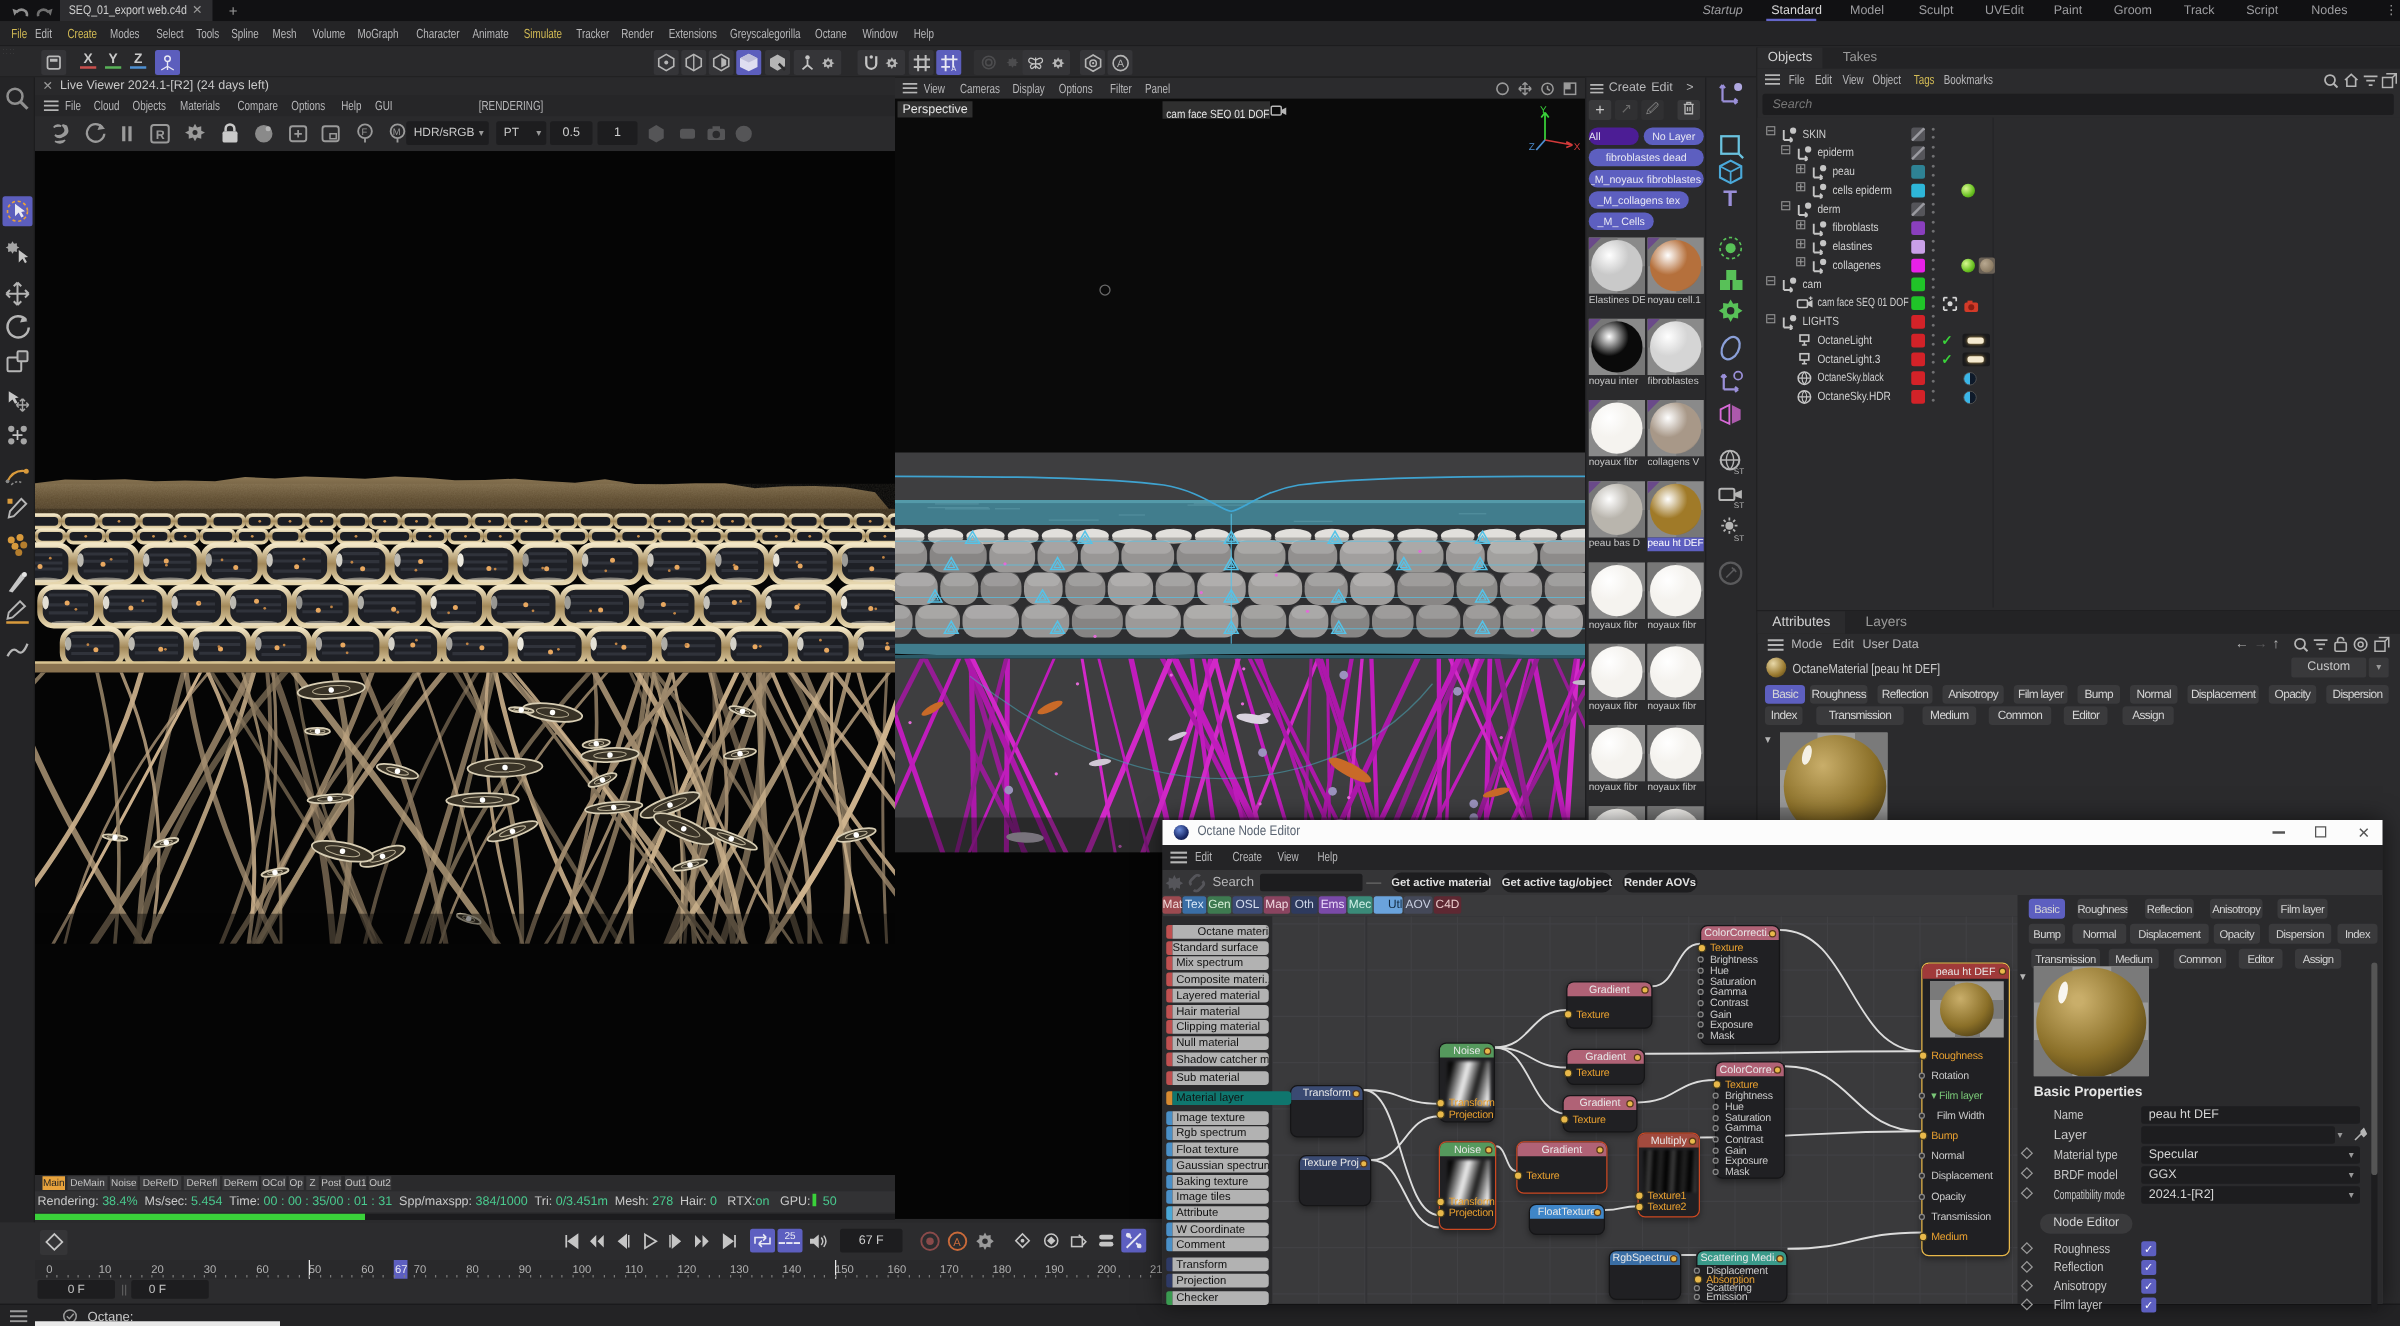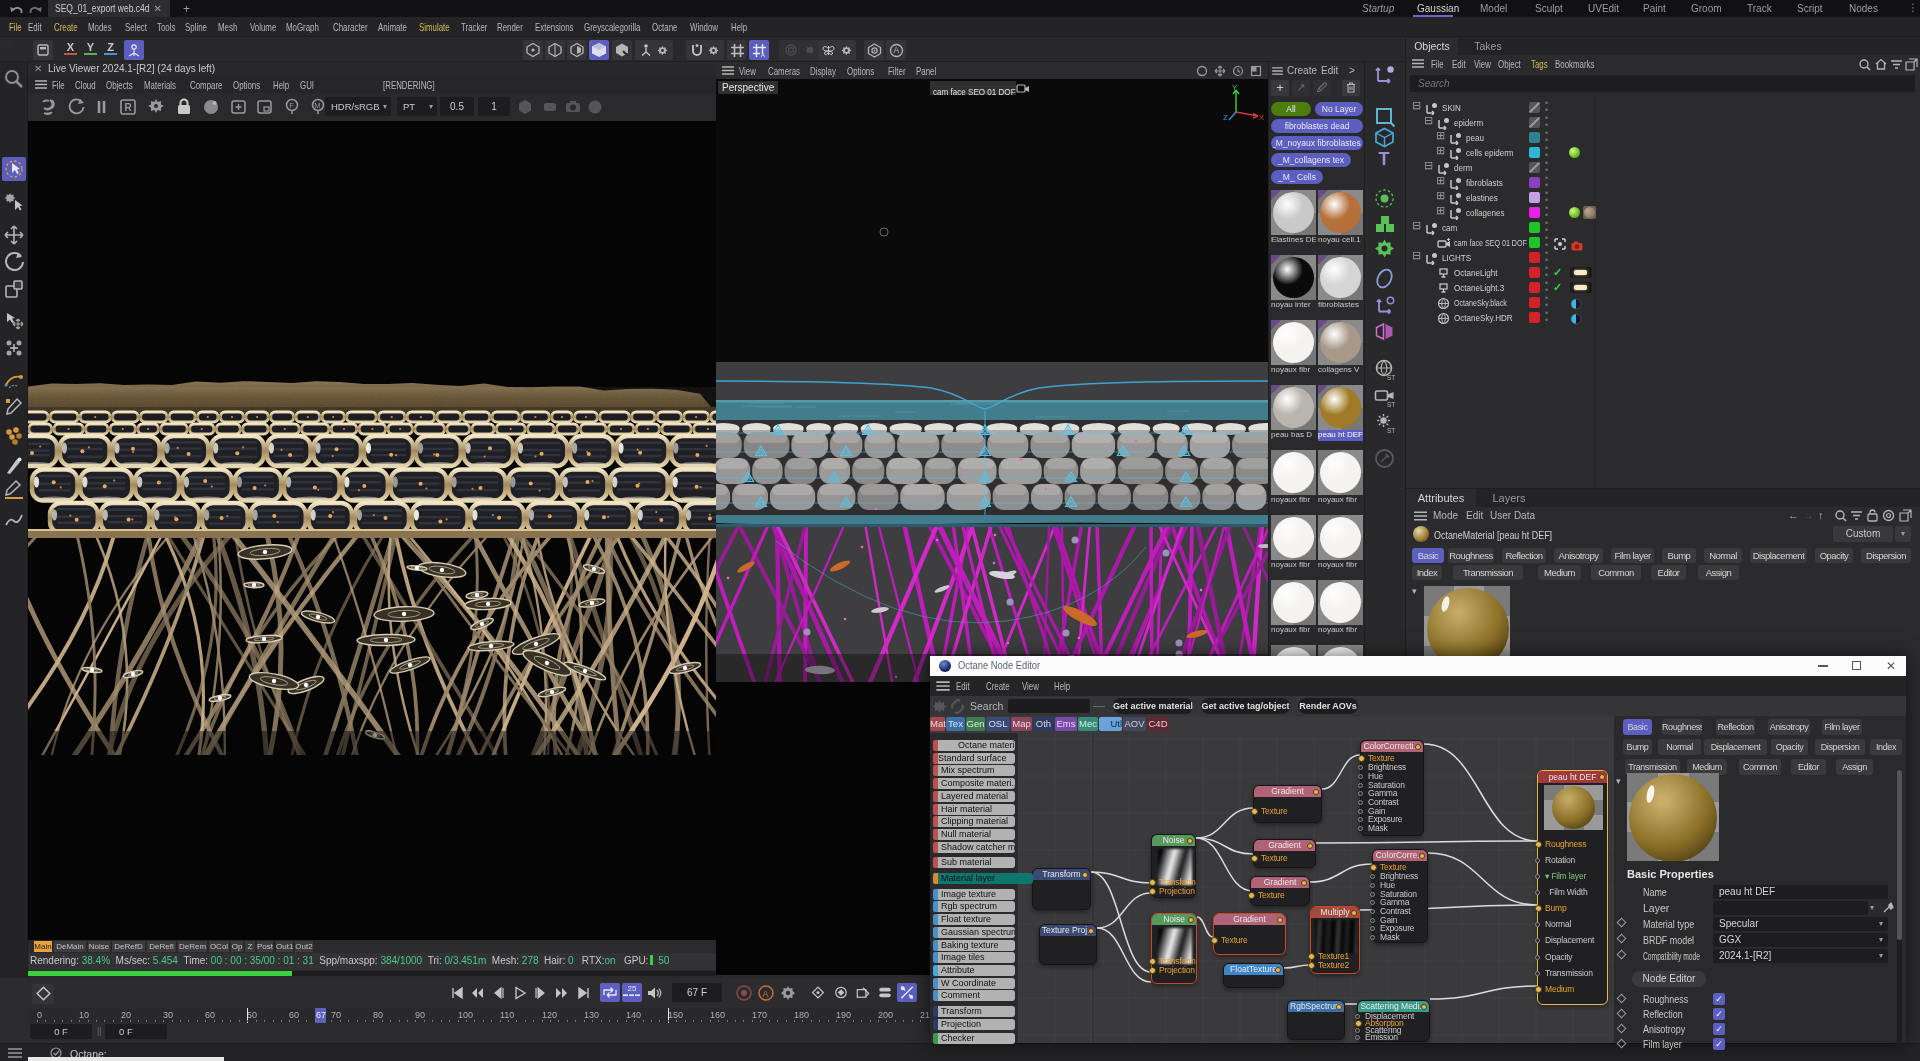--- a/index.html
+++ b/index.html
@@ -15,21 +15,21 @@
 <div class="abs" style="left:0;top:0;width:1920px;height:17px;background:#111113">
     <svg class="abs" style="left:8px;top:3px" width="36" height="12" viewBox="0 0 36 12">
       <path d="M5 7 Q8.5 3 12.5 6 Q14 7.5 13.5 10" fill="none" stroke="#8f8f8f" stroke-width="2"></path>
       <path d="M2 4 L6.5 5.5 L3.5 9.5 Z" fill="#8f8f8f"></path>
       <path d="M31 7 Q27.5 3 23.5 6 Q22 7.5 22.5 10" fill="none" stroke="#6f6f6f" stroke-width="2"></path>
       <path d="M34 4 L29.5 5.5 L32.5 9.5 Z" fill="#6f6f6f"></path>
     </svg>
     <div class="abs" style="left:48px;top:0;width:122px;height:17px;background:#2d2d30;color:#cfcfcf;font-size:10px;line-height:17px;padding-left:7px"><span class="cx8" style="display:inline-block">SEQ_01_export web.c4d</span><span style="position:absolute;right:8px;top:0;color:#9a9a9a">✕</span></div>
     <div class="abs" style="left:183px;top:2px;color:#9a9a9a;font-size:12px">+</div>
     <div class="abs" style="left:1362px;top:3px;font-size:10px;color:#9d9da0;font-style:italic">Startup</div>
-    <div class="abs" style="left:1417px;top:3px;font-size:10px;color:#d8d8d8">Gaussian</div>
+    <div class="abs" style="left:1417px;top:3px;font-size:10px;color:#d8d8d8">Standard</div>
     <div class="abs" style="left:1413px;top:15px;width:40px;height:2px;background:#6466c9"></div>
     <div class="abs" style="left:1480px;top:3px;font-size:10px;color:#9d9da0">Model</div>
     <div class="abs" style="left:1535px;top:3px;font-size:10px;color:#9d9da0">Sculpt</div>
     <div class="abs" style="left:1588px;top:3px;font-size:10px;color:#9d9da0">UVEdit</div>
     <div class="abs" style="left:1643px;top:3px;font-size:10px;color:#9d9da0">Paint</div>
     <div class="abs" style="left:1691px;top:3px;font-size:10px;color:#9d9da0">Groom</div>
     <div class="abs" style="left:1747px;top:3px;font-size:10px;color:#9d9da0">Track</div>
     <div class="abs" style="left:1797px;top:3px;font-size:10px;color:#9d9da0">Script</div>
     <div class="abs" style="left:1849px;top:3px;font-size:10px;color:#9d9da0">Nodes</div>
     <div class="abs" style="left:1908px;top:2px;color:#9a9a9a;font-size:10px">⋮</div>
@@ -1343,21 +1343,21 @@
     </svg>
     <div class="abs" style="left:18px;top:3px;font-size:10px;color:#b8b8ba">Create</div>
     <div class="abs" style="left:52px;top:3px;font-size:10px;color:#b8b8ba">Edit</div>
     <div class="abs" style="left:80px;top:3px;font-size:10px;color:#b8b8ba">&gt;</div>
     <div class="abs" style="left:2px;top:18px;width:18px;height:16px;background:#39393b;border-radius:2px;color:#c9c9c9;text-align:center;line-height:15px;font-size:13px">+</div>
     <div class="abs" style="left:23px;top:18px;width:18px;height:16px;background:#303032;border-radius:2px;color:#6a6a6a;text-align:center;line-height:15px;font-size:11px">↗</div>
     <div class="abs" style="left:44px;top:18px;width:18px;height:16px;background:#303032;border-radius:2px;color:#8a8a8a;text-align:center;line-height:15px;font-size:10px">🖉</div>
     <div class="abs" style="left:73px;top:18px;width:18px;height:16px;background:#39393b;border-radius:2px;text-align:center;line-height:16px"><svg width="10" height="11" viewBox="0 0 10 11">
         <path d="M1 2.5 H9 M2 2.5 V10 H8 V2.5 M4 4.5 V8 M6 4.5 V8 M3.5 2.5 V1 H6.5 V2.5" stroke="#b5b5b5" stroke-width="1.1" fill="none"></path>
       </svg></div>
-    <div class="abs" style="left:2px;top:40px;width:40px;height:14px;background:#4d7c0f;border-radius:7px;color:#e8e8f4;font-size:8.5px;line-height:14px;text-align:center;overflow:hidden;white-space:nowrap">All</div>
+    <div class="abs" style="left:2px;top:40px;width:40px;height:14px;background:#4c1d95;border-radius:7px;color:#e8e8f4;font-size:8.5px;line-height:14px;text-align:left;overflow:hidden;white-space:nowrap">All</div>
     <div class="abs" style="left:46px;top:40px;width:48px;height:14px;background:#5d5fc0;border-radius:7px;color:#e8e8f4;font-size:8.5px;line-height:14px;text-align:center;overflow:hidden;white-space:nowrap">No Layer</div>
     <div class="abs" style="left:2px;top:57px;width:92px;height:14px;background:#5d5fc0;border-radius:7px;color:#e8e8f4;font-size:8.5px;line-height:14px;text-align:center;overflow:hidden;white-space:nowrap">fibroblastes dead</div>
     <div class="abs" style="left:2px;top:74px;width:92px;height:14px;background:#5d5fc0;border-radius:7px;color:#e8e8f4;font-size:8.5px;line-height:14px;text-align:center;overflow:hidden;white-space:nowrap">_M_noyaux fibroblastes fib</div>
     <div class="abs" style="left:2px;top:91px;width:80px;height:14px;background:#5d5fc0;border-radius:7px;color:#e8e8f4;font-size:8.5px;line-height:14px;text-align:center;overflow:hidden;white-space:nowrap">_M_collagens tex</div>
     <div class="abs" style="left:2px;top:108px;width:52px;height:14px;background:#5d5fc0;border-radius:7px;color:#e8e8f4;font-size:8.5px;line-height:14px;text-align:center;overflow:hidden;white-space:nowrap">_M_ Cells</div>
     <div class="abs" style="left:2px;top:128px;width:45px;height:45px;background:#8a8a8a;overflow:hidden">
       <div style="position:absolute;left:0;top:0;width:23px;height:23px;background:#777"></div>
       <div style="position:absolute;left:23px;top:23px;width:22px;height:22px;background:#777"></div>
       <div style="position:absolute;left:2px;top:2px;width:41px;height:41px;border-radius:50%;background:radial-gradient(circle at 35% 30%, #ffffff 0%, #c9c9c9 40%, #c9c9c9 75%, #333 100%)"></div>
       <div style="position:absolute;left:0;top:0;border-style:solid;border-width:10px 10px 0 0;border-color:#6a4a8a transparent transparent transparent"></div>

